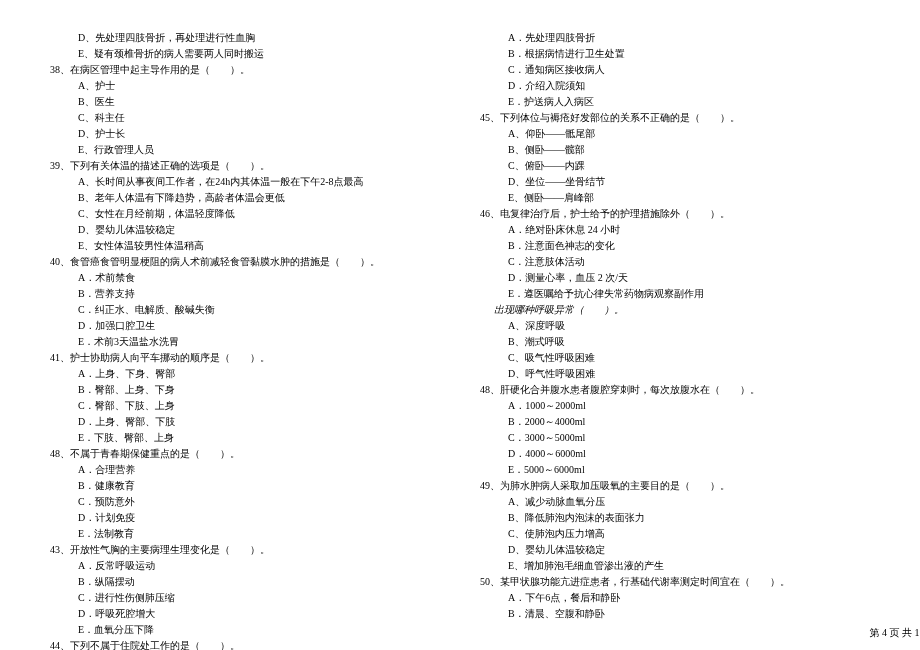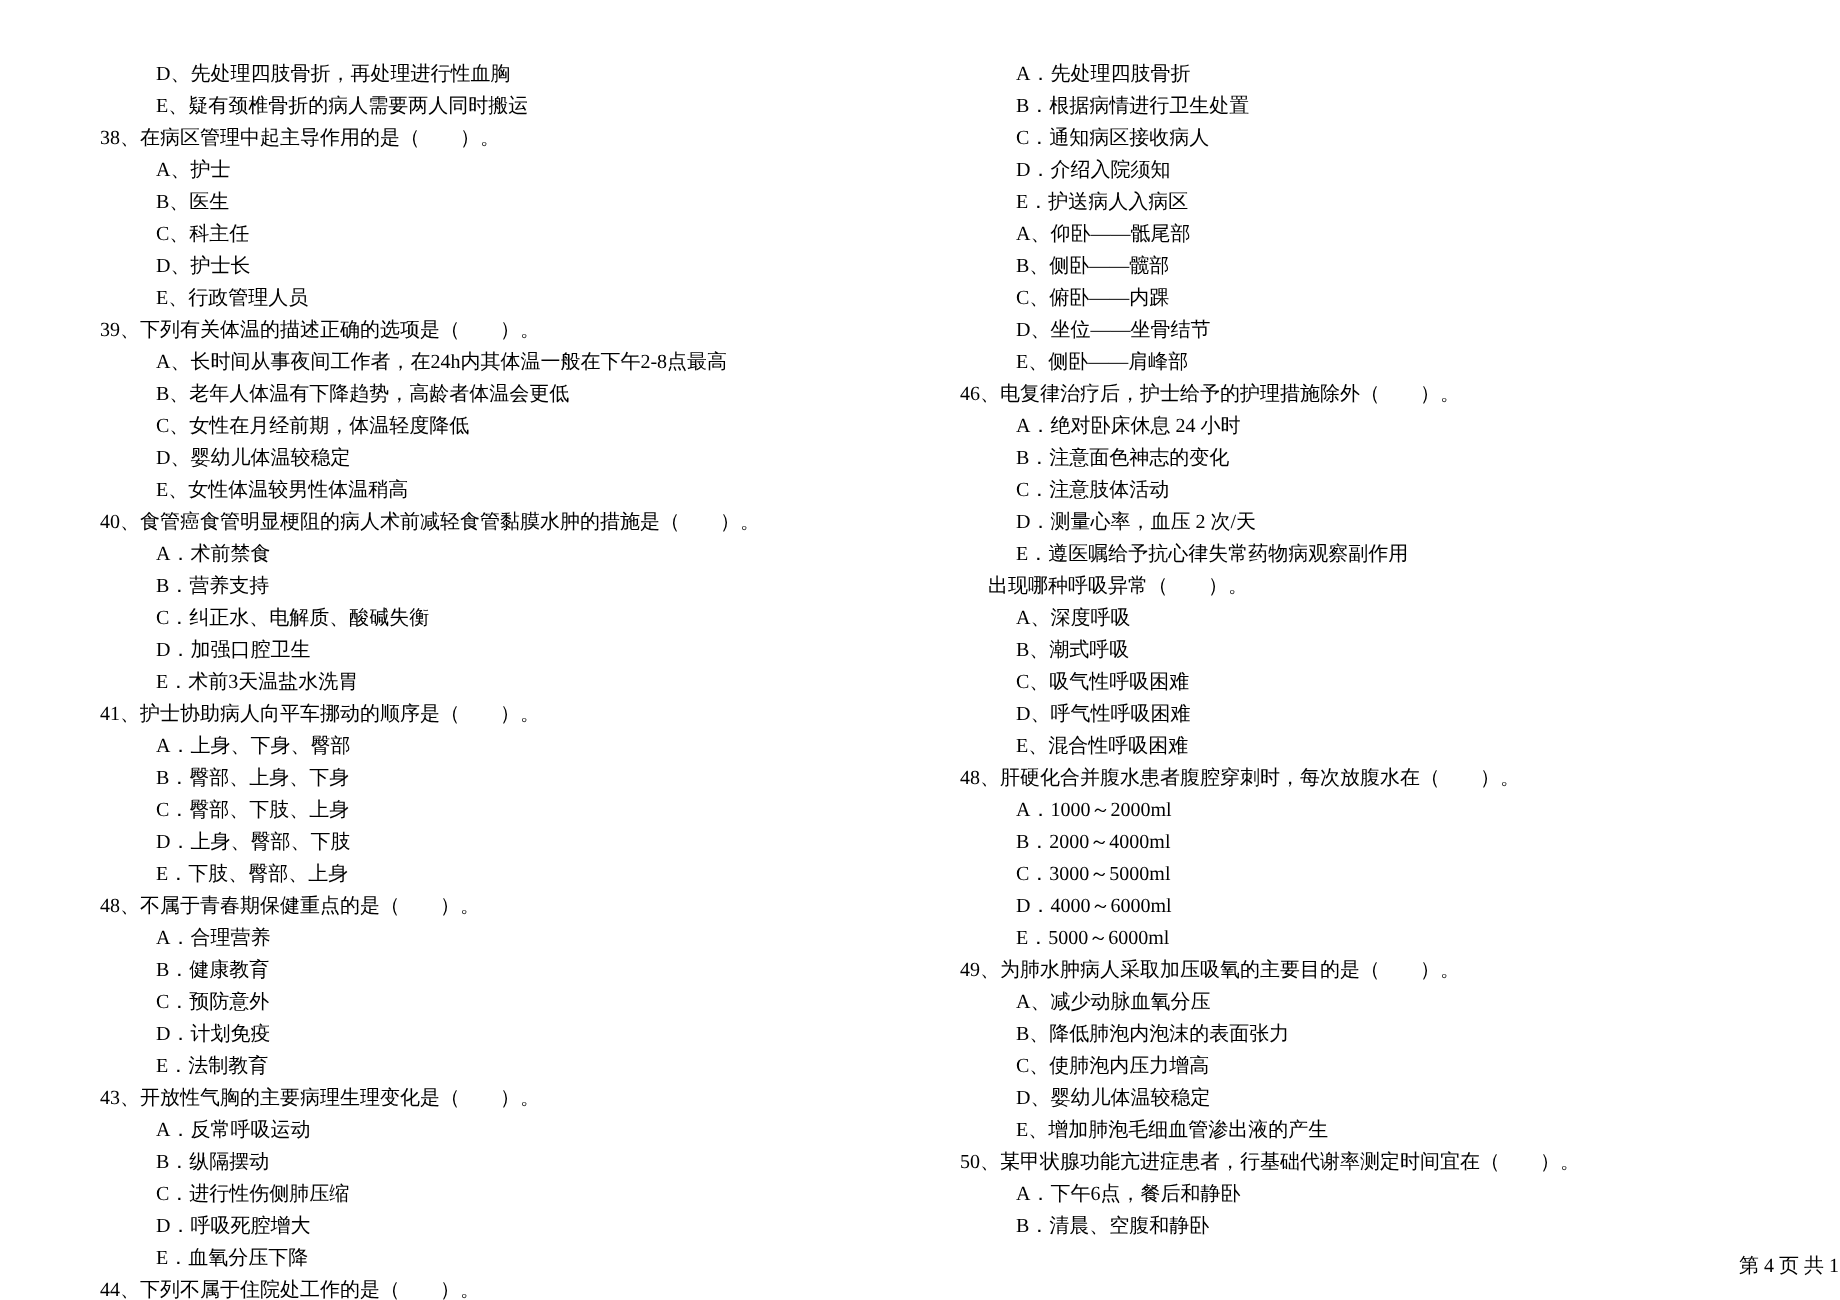--- a/index.html
+++ b/index.html
@@ -19,21 +19,21 @@
     }
     .col {
       flex: 1;
     }
     .line {
       line-height: 1.6;
       white-space: nowrap;
     }
     .opt { padding-left: 28px; }
     .q { padding-left: 0; }
-    .sub { padding-left: 14px; }
+    .sub { padding-left: 14px; font-style: italic; }
     .footer {
       position: absolute;
       bottom: 10px;
       left: 17px;
       width: 100%;
       text-align: right;
       font-size: 10px;
     }
   </style>
 </head>
@@ -80,37 +80,37 @@
       <div class="line opt">D．呼吸死腔增大</div>
       <div class="line opt">E．血氧分压下降</div>
       <div class="line q">44、下列不属于住院处工作的是（　　）。</div>
     </div>
   <div class="col" id="col-right">
       <div class="line opt">A．先处理四肢骨折</div>
       <div class="line opt">B．根据病情进行卫生处置</div>
       <div class="line opt">C．通知病区接收病人</div>
       <div class="line opt">D．介绍入院须知</div>
       <div class="line opt">E．护送病人入病区</div>
+      <div class="line q">45、下列体位与褥疮好发部位的关系不正确的是（　　）。</div>
       <div class="line opt">A、仰卧——骶尾部</div>
       <div class="line opt">B、侧卧——髋部</div>
       <div class="line opt">C、俯卧——内踝</div>
       <div class="line opt">D、坐位——坐骨结节</div>
       <div class="line opt">E、侧卧——肩峰部</div>
       <div class="line q">46、电复律治疗后，护士给予的护理措施除外（　　）。</div>
       <div class="line opt">A．绝对卧床休息 24 小时</div>
       <div class="line opt">B．注意面色神志的变化</div>
       <div class="line opt">C．注意肢体活动</div>
       <div class="line opt">D．测量心率，血压 2 次/天</div>
       <div class="line opt">E．遵医嘱给予抗心律失常药物病观察副作用</div>
       <div class="line sub">出现哪种呼吸异常（　　）。</div>
       <div class="line opt">A、深度呼吸</div>
       <div class="line opt">B、潮式呼吸</div>
       <div class="line opt">C、吸气性呼吸困难</div>
       <div class="line opt">D、呼气性呼吸困难</div>
-      <div class="line opt">E、混合性呼吸困难</div>
       <div class="line q">48、肝硬化合并腹水患者腹腔穿刺时，每次放腹水在（　　）。</div>
       <div class="line opt">A．1000～2000ml</div>
       <div class="line opt">B．2000～4000ml</div>
       <div class="line opt">C．3000～5000ml</div>
       <div class="line opt">D．4000～6000ml</div>
       <div class="line opt">E．5000～6000ml</div>
       <div class="line q">49、为肺水肿病人采取加压吸氧的主要目的是（　　）。</div>
       <div class="line opt">A、减少动脉血氧分压</div>
       <div class="line opt">B、降低肺泡内泡沫的表面张力</div>
       <div class="line opt">C、使肺泡内压力增高</div>

